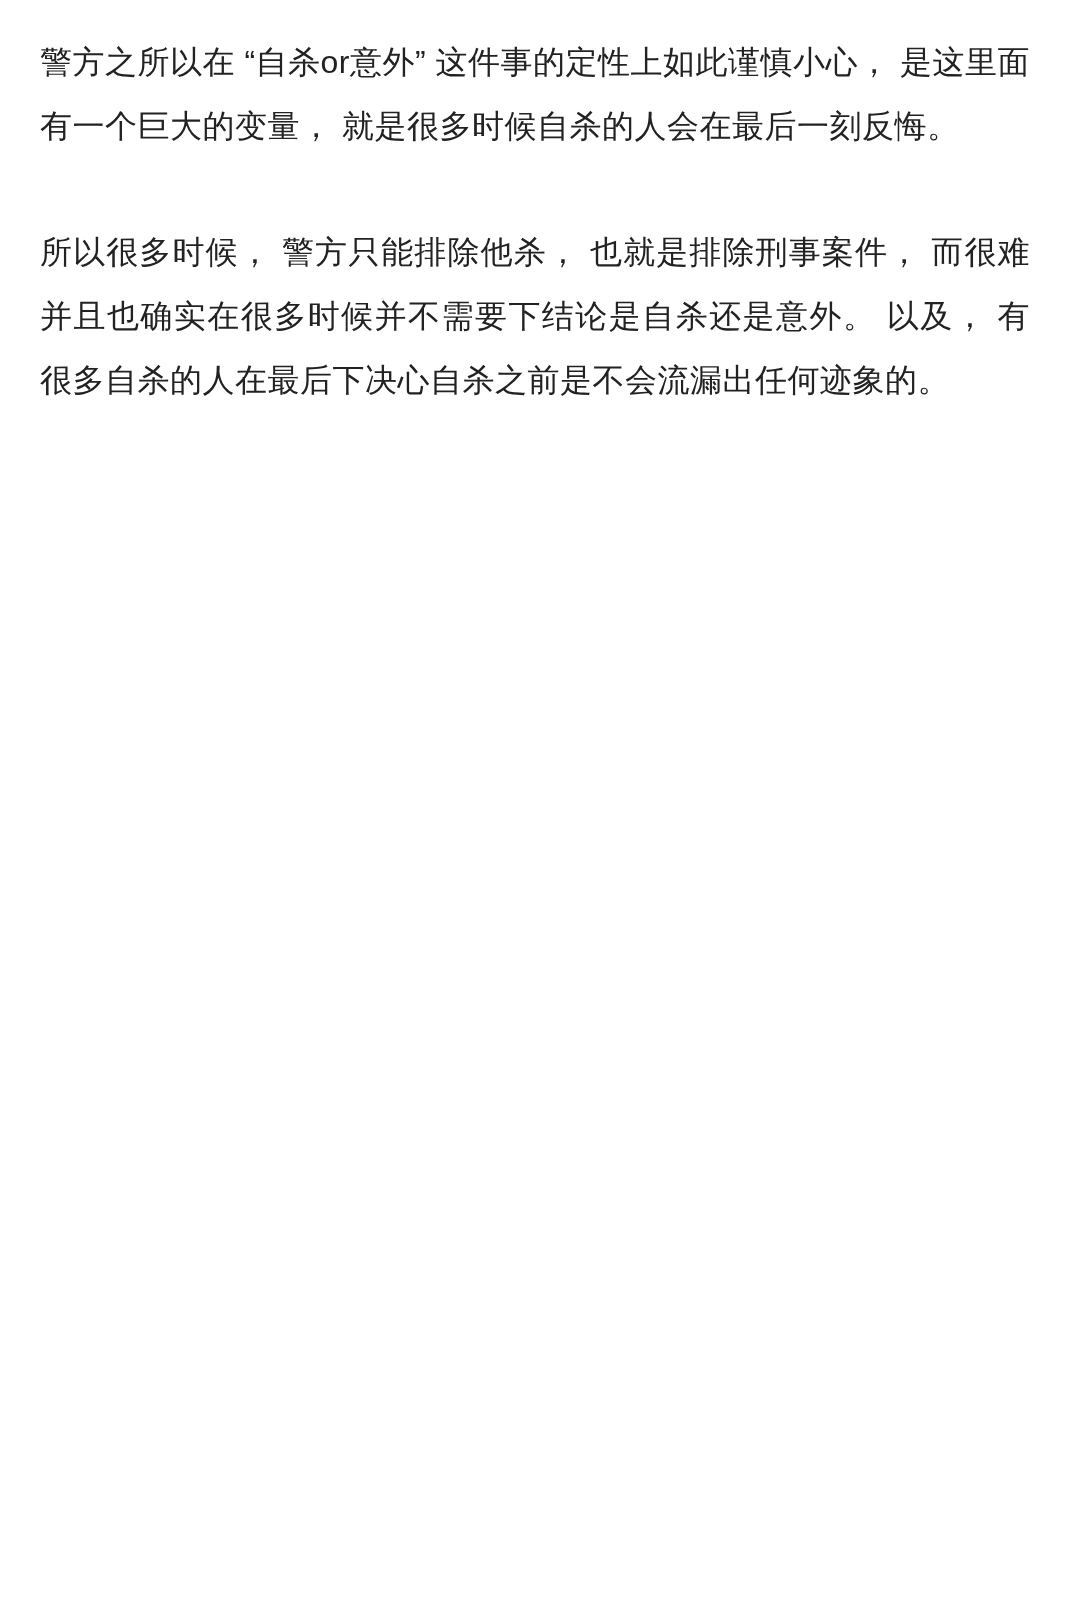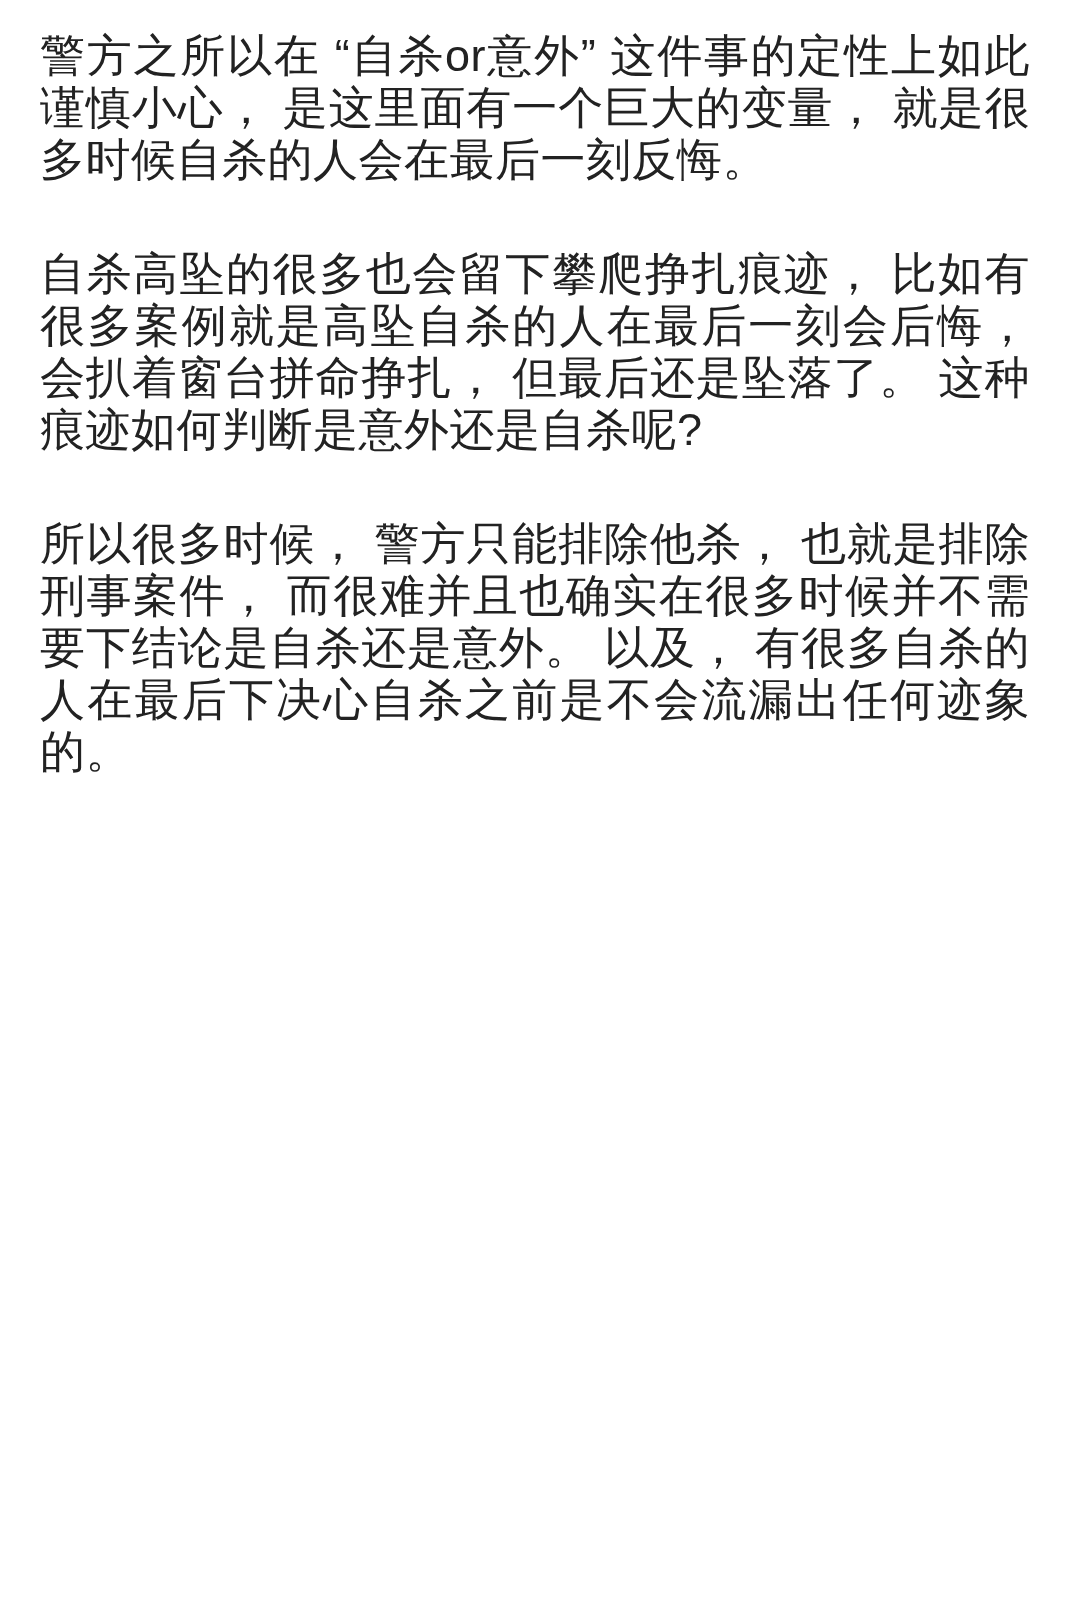--- a/index.html
+++ b/index.html
@@ -14,32 +14,31 @@
     font-family: "Liberation Sans", "DejaVu Sans", sans-serif;
   }
   .article {
     box-sizing: border-box;
     width: 1080px;
     padding: 30px 38px 0 40px;
     color: #222222;
   }
   .article p {
     margin: 0 12px 62px 0;
-    font-size: 45px;
-    line-height: 52px;
+    font-size: 32px;
+    line-height: 64px;
     font-weight: 400;
     letter-spacing: 0.5px;
     text-align: justify;
     text-justify: inter-ideograph;
     word-break: break-all;
   }
   .article p:last-child {
     margin-bottom: 0;
   }
 </style>
 </head>
 <body>
 
 <div class="article">
   <p>警方之所以在 “自杀or意外” 这件事的定性上如此谨慎小心， 是这里面有一个巨大的变量， 就是很多时候自杀的人会在最后一刻反悔。</p>
-  <p>自杀高坠的很多也会留下攀爬挣扎痕迹， 比如有很多案例就是高坠自杀的人在最后一刻会后悔， 会扒着窗台拼命挣扎， 但最后还是坠落了。 这种痕迹如何判断是意外还是自杀呢?</p>
   <p>所以很多时候， 警方只能排除他杀， 也就是排除刑事案件， 而很难并且也确实在很多时候并不需要下结论是自杀还是意外。 以及， 有很多自杀的人在最后下决心自杀之前是不会流漏出任何迹象的。</p>
 </div>
 
 </body></html>

